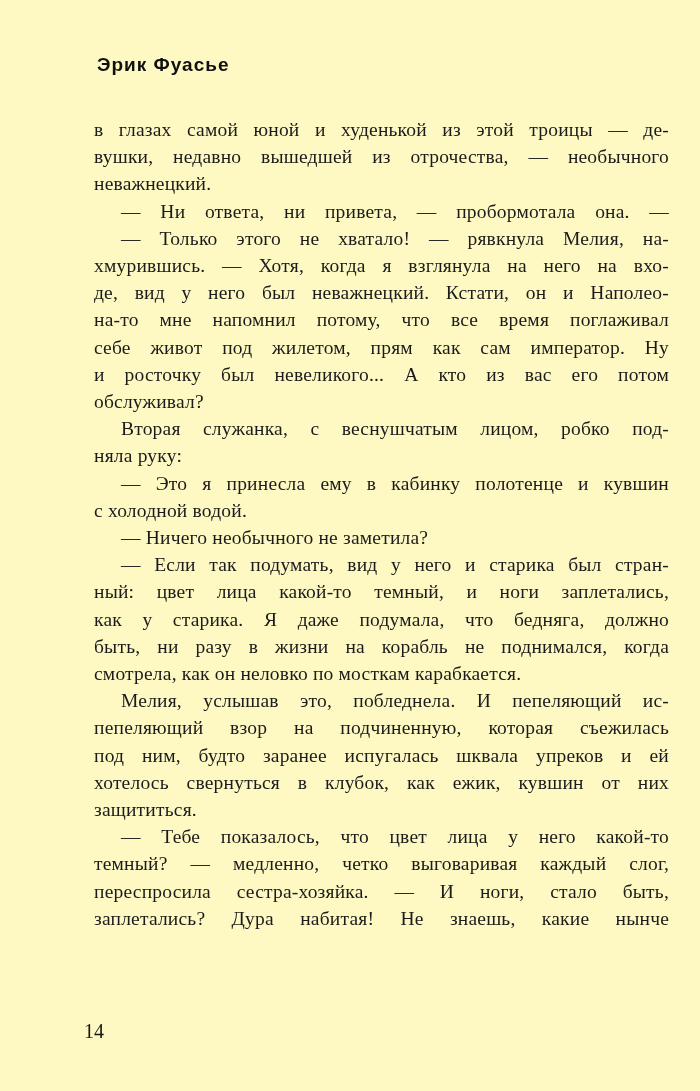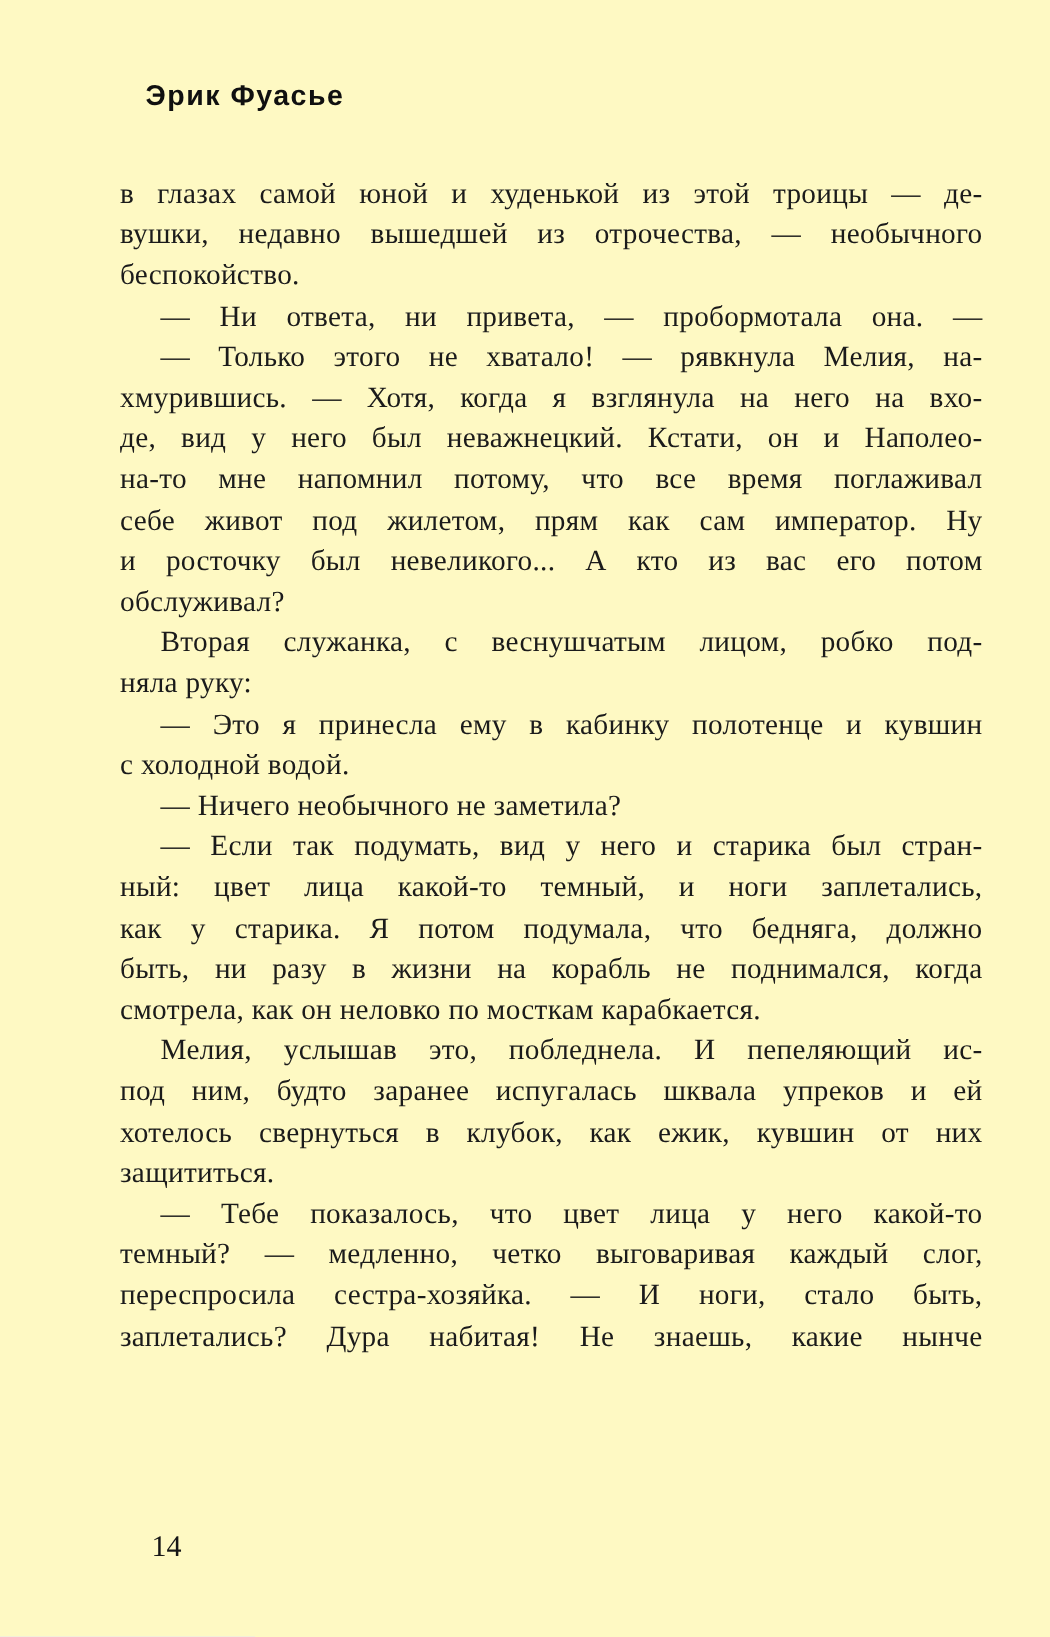--- a/index.html
+++ b/index.html
@@ -22,75 +22,76 @@
     left: 97px;
     top: 54px;
     font-family: "Liberation Sans", sans-serif;
     font-weight: bold;
     font-size: 19px;
     letter-spacing: 1px;
     color: #101010;
   }
   .body-text {
     position: absolute;
-    left: 80px;
+    left: 94px;
     top: 116px;
     width: 575px;
   }
   .line {
     font-size: 19.5px;
     line-height: 27.2px;
     text-align: justify;
     text-align-last: justify;
     letter-spacing: 0.2px;
     white-space: normal;
   }
   .line.para-end {
     text-align-last: left;
   }
   .line.indent {
     text-indent: 27px;
   }
   .page-number {
     position: absolute;
-    left: 101px;
+    left: 84px;
     top: 1020px;
     font-size: 20px;
     color: #161616;
   }
 </style>
 </head>
 <body>
 
 <div class="book-page">
   <div class="running-header">Эрик Фуасье</div>
 
   <div class="body-text">
       <div class="line">в глазах самой юной и худенькой из этой троицы — де-</div>
       <div class="line">вушки, недавно вышедшей из отрочества, — необычного</div>
-      <div class="line para-end">беспокойство.</div>
+      <div class="line para-end">неважнецкий.</div>
       <div class="line indent">— Ни ответа, ни привета, — пробормотала она. —</div>
       <div class="line indent">— Только этого не хватало! — рявкнула Мелия, на-</div>
       <div class="line">хмурившись. — Хотя, когда я взглянула на него на вхо-</div>
       <div class="line">де, вид у него был неважнецкий. Кстати, он и Наполео-</div>
       <div class="line">на-то мне напомнил потому, что все время поглаживал</div>
       <div class="line">себе живот под жилетом, прям как сам император. Ну</div>
       <div class="line">и росточку был невеликого... А кто из вас его потом</div>
       <div class="line para-end">обслуживал?</div>
       <div class="line indent">Вторая служанка, с веснушчатым лицом, робко под-</div>
       <div class="line para-end">няла руку:</div>
       <div class="line indent">— Это я принесла ему в кабинку полотенце и кувшин</div>
       <div class="line para-end">с холодной водой.</div>
       <div class="line indent para-end">— Ничего необычного не заметила?</div>
       <div class="line indent">— Если так подумать, вид у него и старика был стран-</div>
       <div class="line">ный: цвет лица какой-то темный, и ноги заплетались,</div>
-      <div class="line">как у старика. Я потом подумала, что бедняга, должно</div>
+      <div class="line">как у старика. Я даже подумала, что бедняга, должно</div>
       <div class="line">быть, ни разу в жизни на корабль не поднимался, когда</div>
       <div class="line para-end">смотрела, как он неловко по мосткам карабкается.</div>
       <div class="line indent">Мелия, услышав это, побледнела. И пепеляющий ис-</div>
+      <div class="line">пепеляющий взор на подчиненную, которая съежилась</div>
       <div class="line">под ним, будто заранее испугалась шквала упреков и ей</div>
       <div class="line">хотелось свернуться в клубок, как ежик, кувшин от них</div>
       <div class="line para-end">защититься.</div>
       <div class="line indent">— Тебе показалось, что цвет лица у него какой-то</div>
       <div class="line">темный? — медленно, четко выговаривая каждый слог,</div>
       <div class="line">переспросила сестра-хозяйка. — И ноги, стало быть,</div>
       <div class="line">заплетались? Дура набитая! Не знаешь, какие нынче</div>
     </div>
 
   <div class="page-number">14</div>

